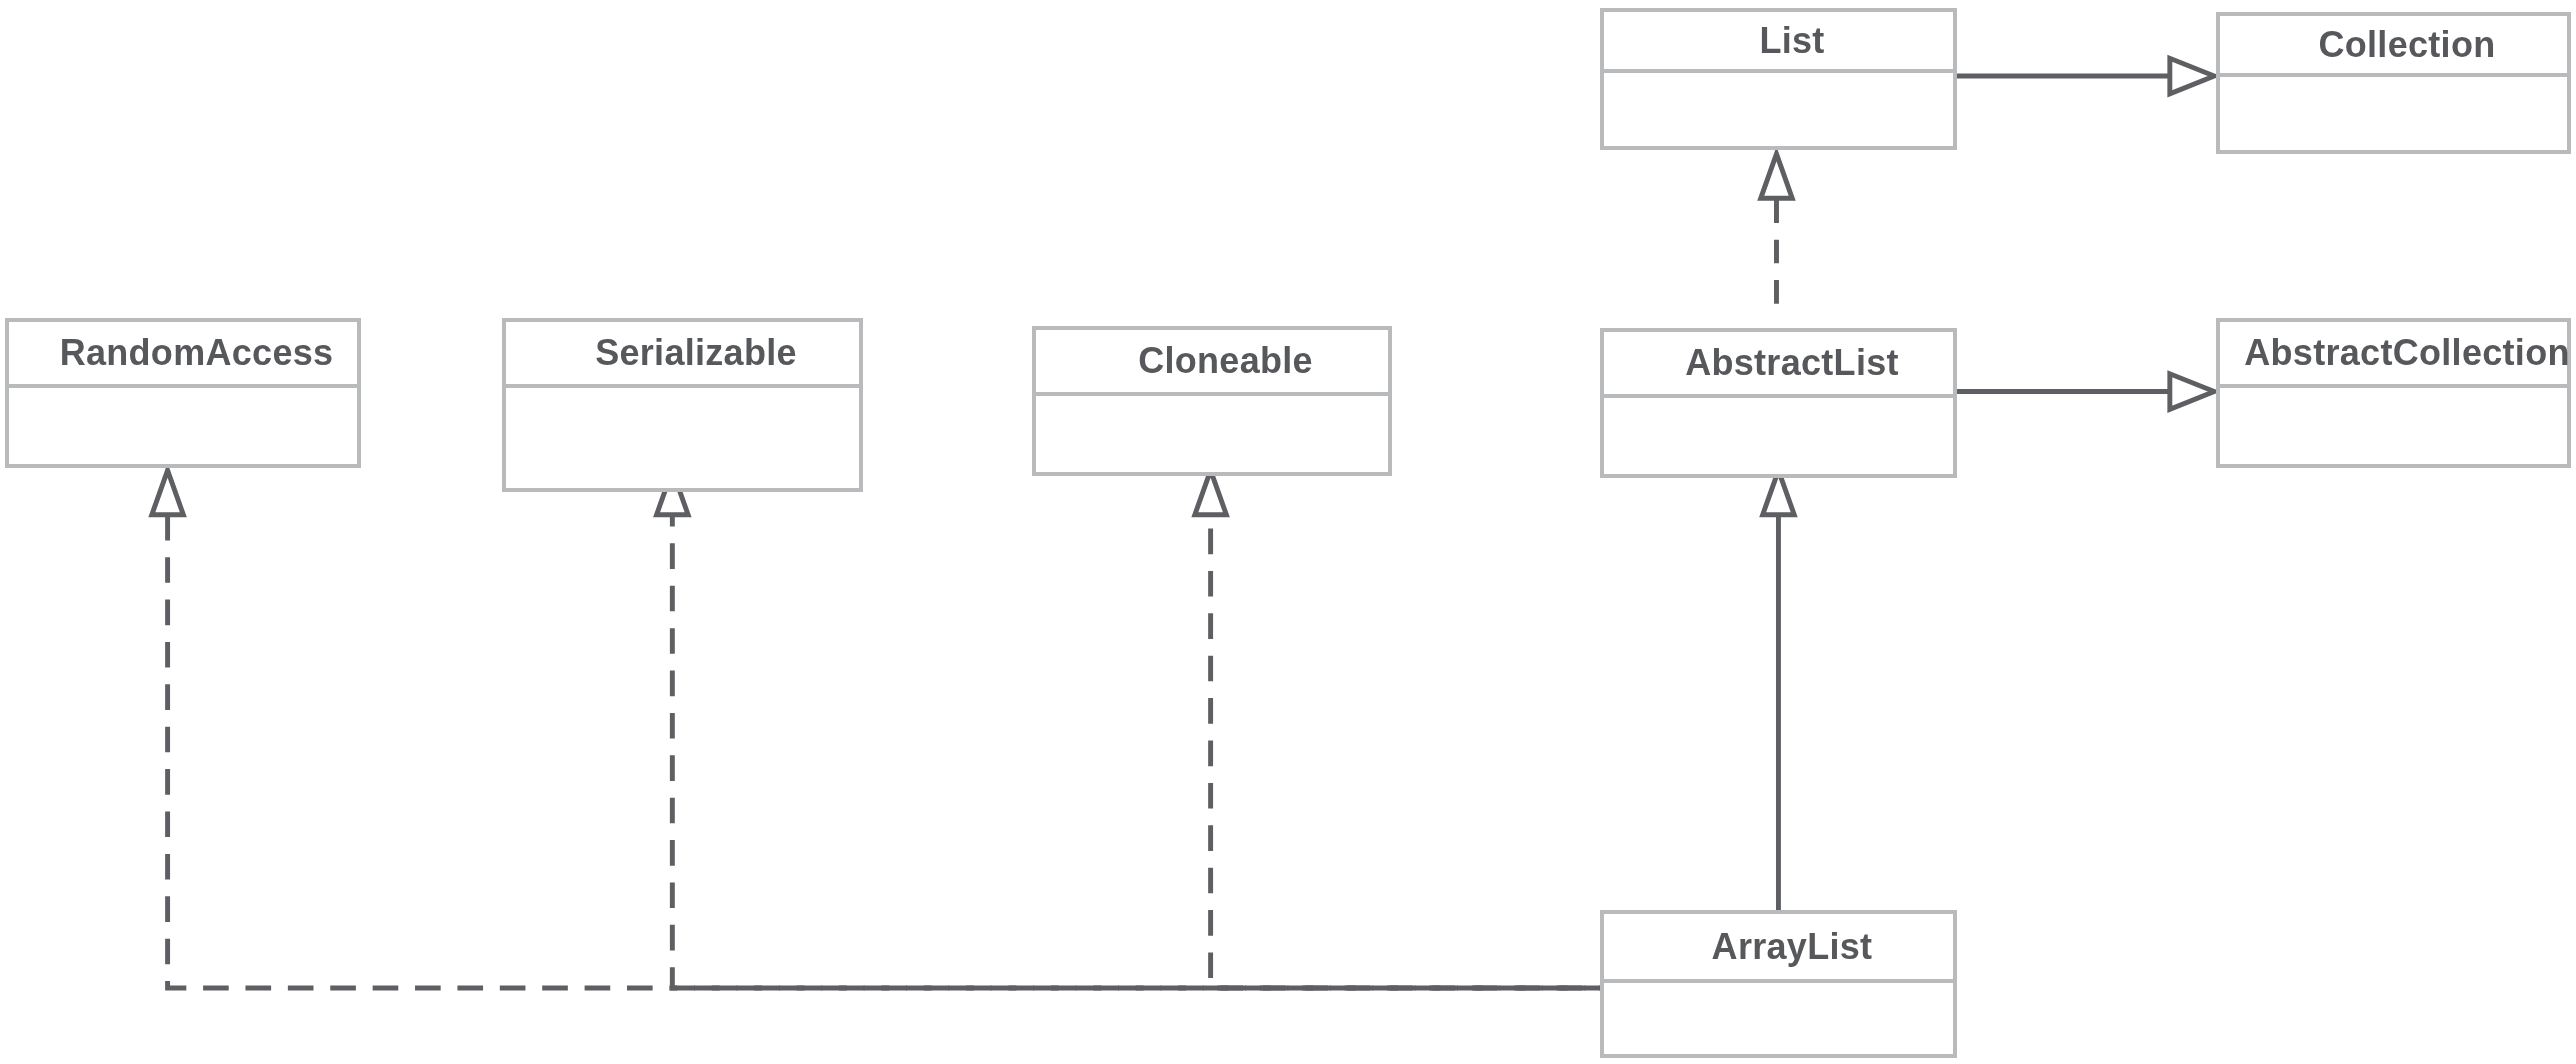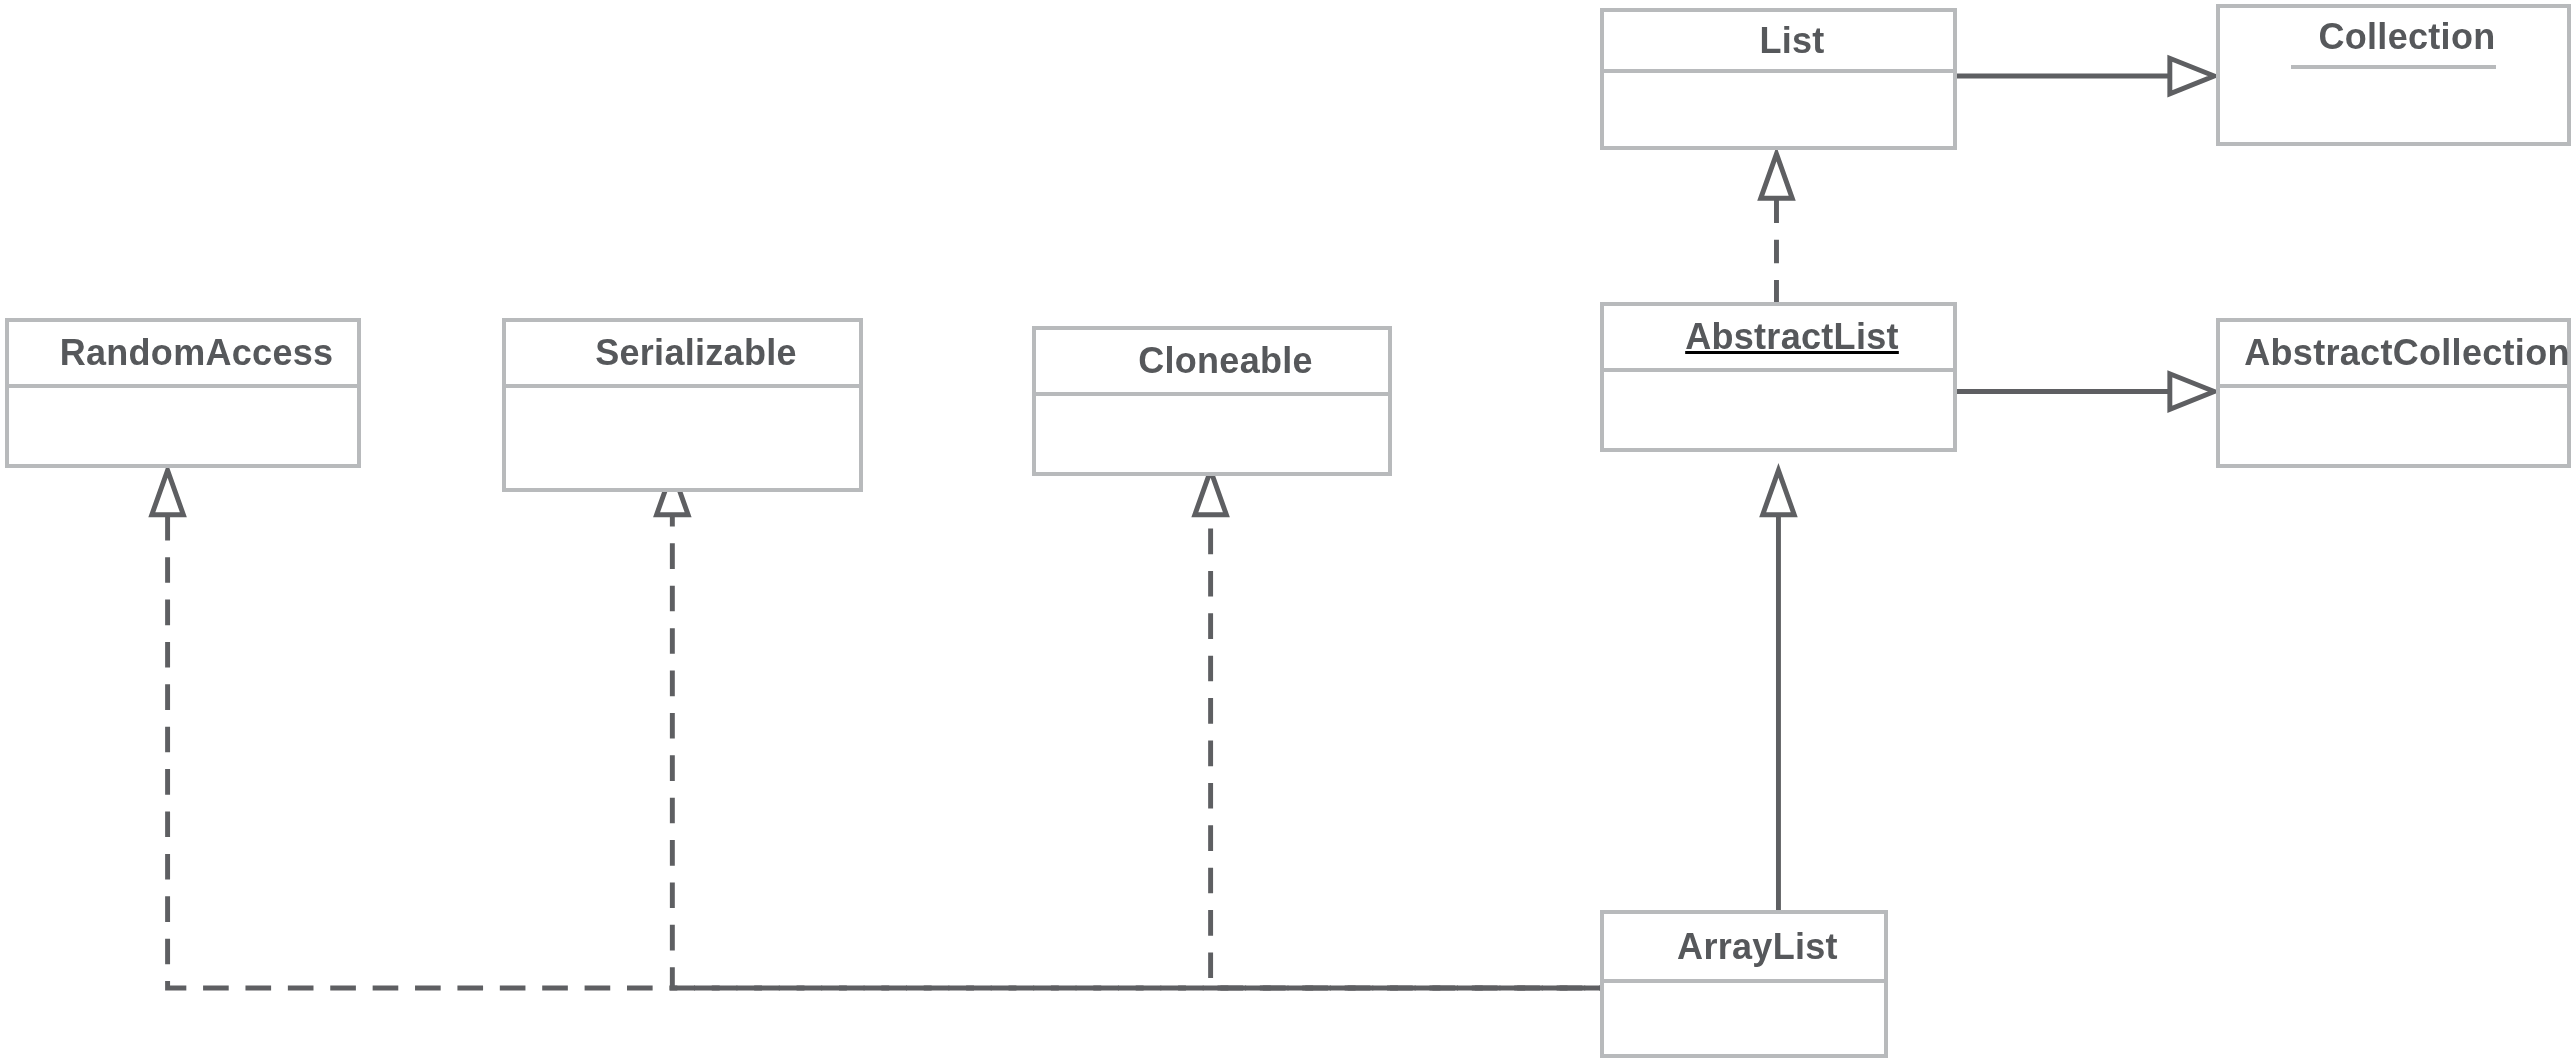--- a/index.html
+++ b/index.html
@@ -80,49 +80,49 @@
       <path d="M 1228 522 L 1228 1002 L 1623 1002" stroke-dasharray="26 17" stroke-dashoffset="29"></path>
       <path d="M 1228 477 L 1212 522 L 1244 522 Z" fill="#ffffff"></path>
     </g>
   </svg>
 
   <div class="uml-class row-top" style="left:1600px; top:8px; width:357px; height:142px;">
     <div class="uml-title">List</div>
     <div class="uml-body"></div>
   </div>
 
-  <div class="uml-class row-top" style="left:2216px; top:4px; width:355px; height:142px;align-items:center;">
+  <div class="uml-class row-top" style="left:2216px; top:12px; width:355px; height:142px;">
     <div class="uml-title">Collection</div>
     <div class="uml-body"></div>
   </div>
 
   <div class="uml-class row-mid" style="left:5px; top:318px; width:356px; height:150px;">
     <div class="uml-title">RandomAccess</div>
     <div class="uml-body"></div>
   </div>
 
   <div class="uml-class row-mid" style="left:502px; top:318px; width:361px; height:174px;">
     <div class="uml-title">Serializable</div>
     <div class="uml-body"></div>
   </div>
 
   <div class="uml-class row-mid" style="left:1032px; top:326px; width:360px; height:150px;">
     <div class="uml-title">Cloneable</div>
     <div class="uml-body"></div>
   </div>
 
-  <div class="uml-class row-mid" style="left:1600px; top:302px; width:357px; height:150px;text-decoration:underline;">
+  <div class="uml-class row-mid" style="left:1600px; top:328px; width:357px; height:150px;">
     <div class="uml-title">AbstractList</div>
     <div class="uml-body"></div>
   </div>
 
   <div class="uml-class row-mid" style="left:2216px; top:318px; width:355px; height:150px;">
     <div class="uml-title">AbstractCollection</div>
     <div class="uml-body"></div>
   </div>
 
-  <div class="uml-class row-bottom" style="left:1600px; top:910px; width:288px; height:148px;gap:32px;">
+  <div class="uml-class row-bottom" style="left:1600px; top:910px; width:357px; height:148px;gap:32px;">
     <div class="uml-title">ArrayList</div>
     <div class="uml-body"></div>
   </div>
 
 </div>
 
 
 </body></html>

